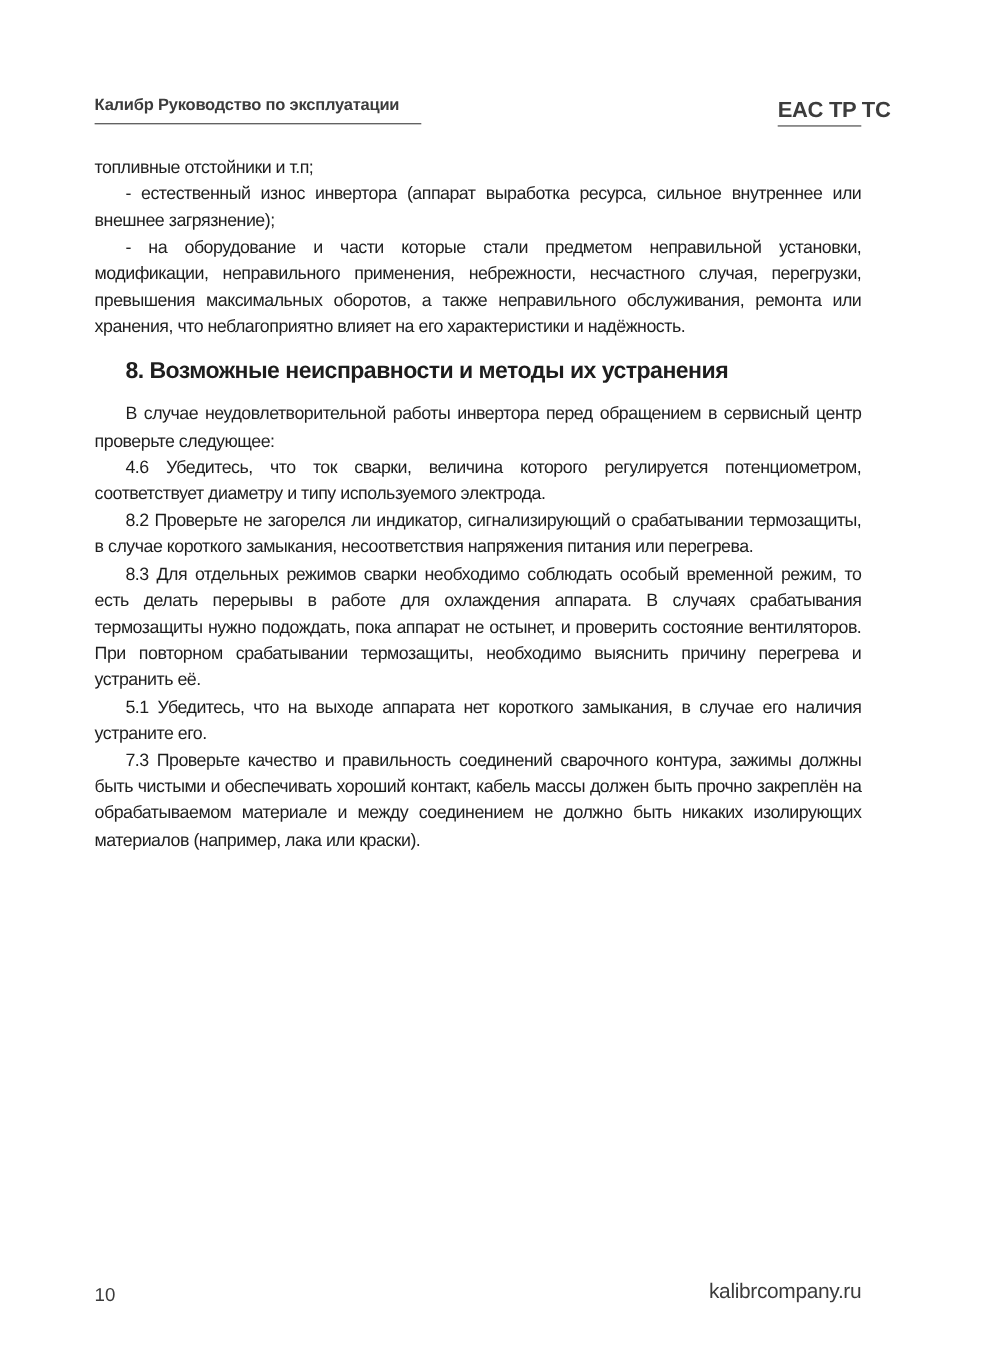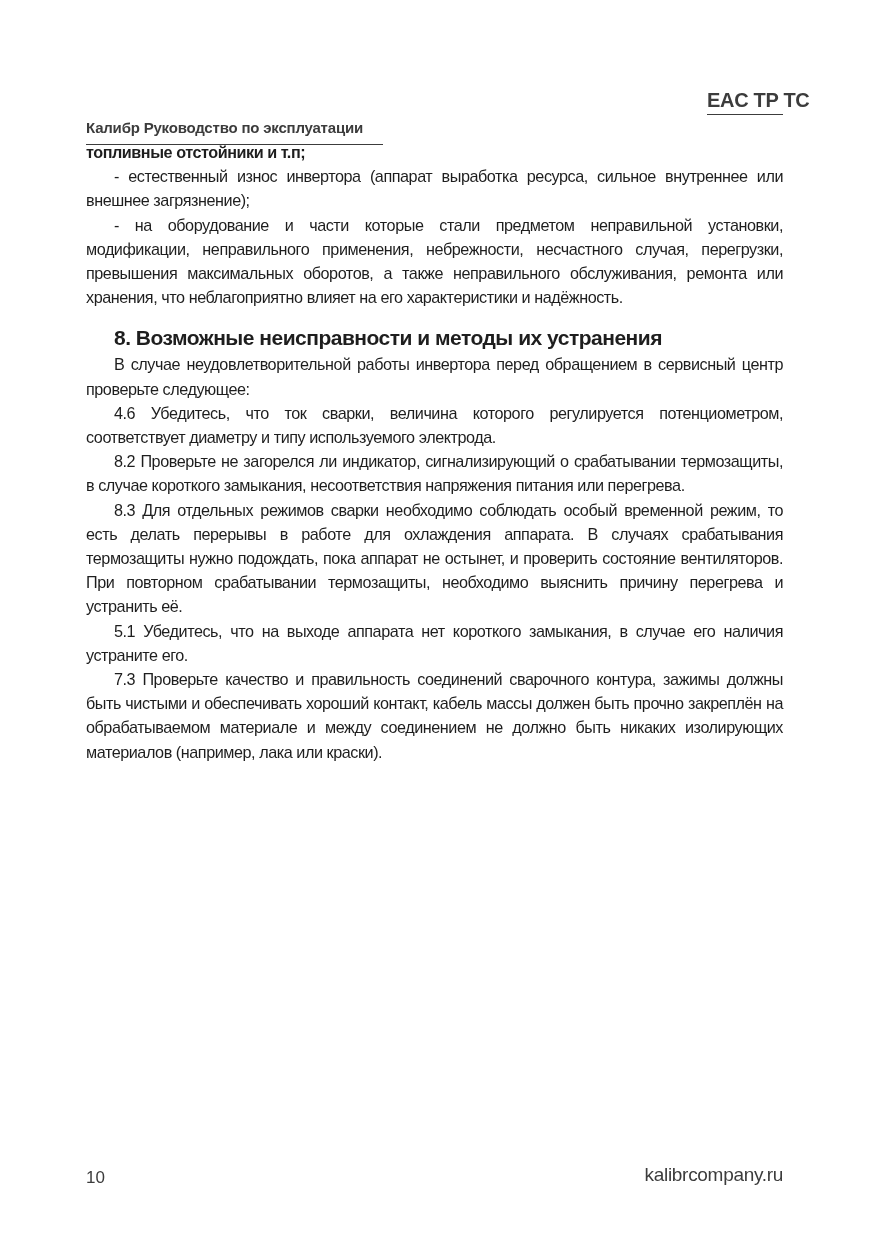--- a/index.html
+++ b/index.html
@@ -28,21 +28,20 @@
       top: 0;
       font-size: 15px;
       font-weight: bold;
       color: #3c3c3c;
       letter-spacing: -0.2px;
       padding-bottom: 6px;
       border-bottom: 1.5px solid #3c3c3c;
       width: 297px;
       white-space: nowrap;
       line-height: 20px;
-      margin-top: 32px;
     }
     .header-right {
       position: absolute;
       right: 0;
       top: 4px;
       font-size: 20px;
       font-weight: bold;
       color: #3c3c3c;
       letter-spacing: -0.3px;
       padding-bottom: 4px;
@@ -62,24 +61,23 @@
       letter-spacing: -0.45px;
     }
     .content p {
       margin: 0;
       text-align: justify;
       text-indent: 28px;
       hyphens: manual;
     }
     .content p.no-indent {
       text-indent: 0;
-      font-weight: bold;
     }
     .section-title {
-      margin: 14px 0 0 0;
+      margin: 14px 0 12px 0;
       padding-left: 28px;
       font-size: 21px;
       font-weight: bold;
       line-height: 29px;
       color: #1e1e1e;
       letter-spacing: -0.5px;
     }
     .page-footer {
       position: absolute;
       top: 1164px;

